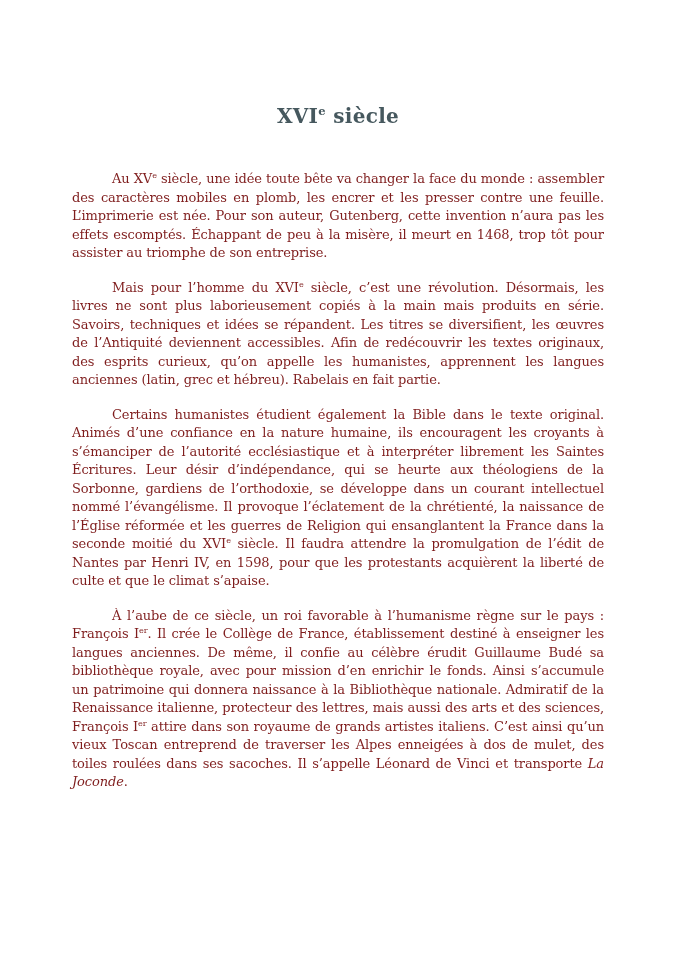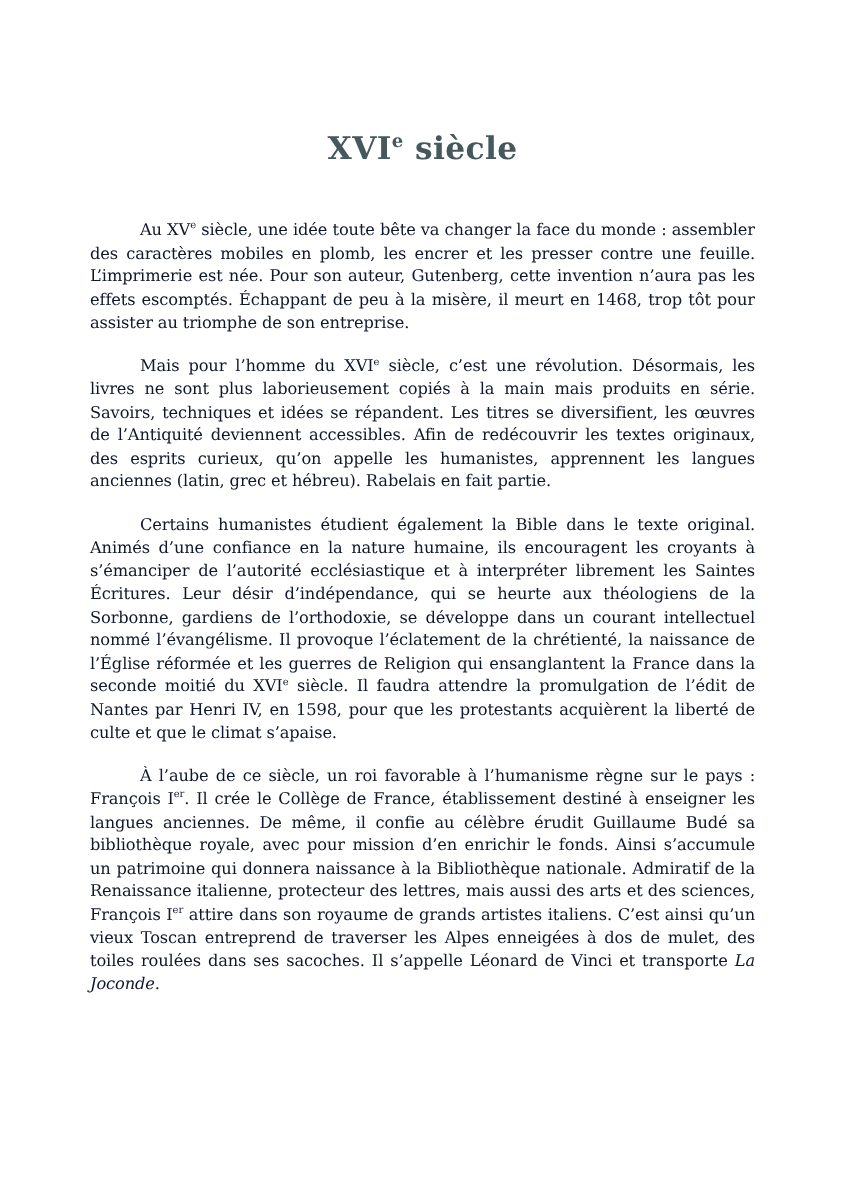--- a/index.html
+++ b/index.html
@@ -13,38 +13,38 @@
     height: 963px;
     background: #ffffff;
     font-family: "DejaVu Serif", serif;
     overflow: hidden;
     box-sizing: border-box;
   }
   .page-title {
     margin: 0;
     padding-top: 104px;
     text-align: center;
-    font-size: 25px;
+    font-size: 20px;
     font-weight: 700;
     color: #46585e;
     letter-spacing: 0.3px;
     line-height: 1.2;
   }
   .page-title sup {
     font-size: 58%;
     line-height: 0;
   }
   .page-content {
     margin: 42px 72px 0 72px;
   }
   .body-paragraph {
     margin: 16px 0 16px 0;
     font-size: 13px;
     line-height: 18.5px;
-    color: #0f172a;
+    color: #7f1d1d;
     text-align: justify;
     text-indent: 40px;
     letter-spacing: -0.1px;
   }
   .body-paragraph sup {
     font-size: 62%;
     line-height: 0;
   }
   .body-paragraph em {
     font-style: italic;

